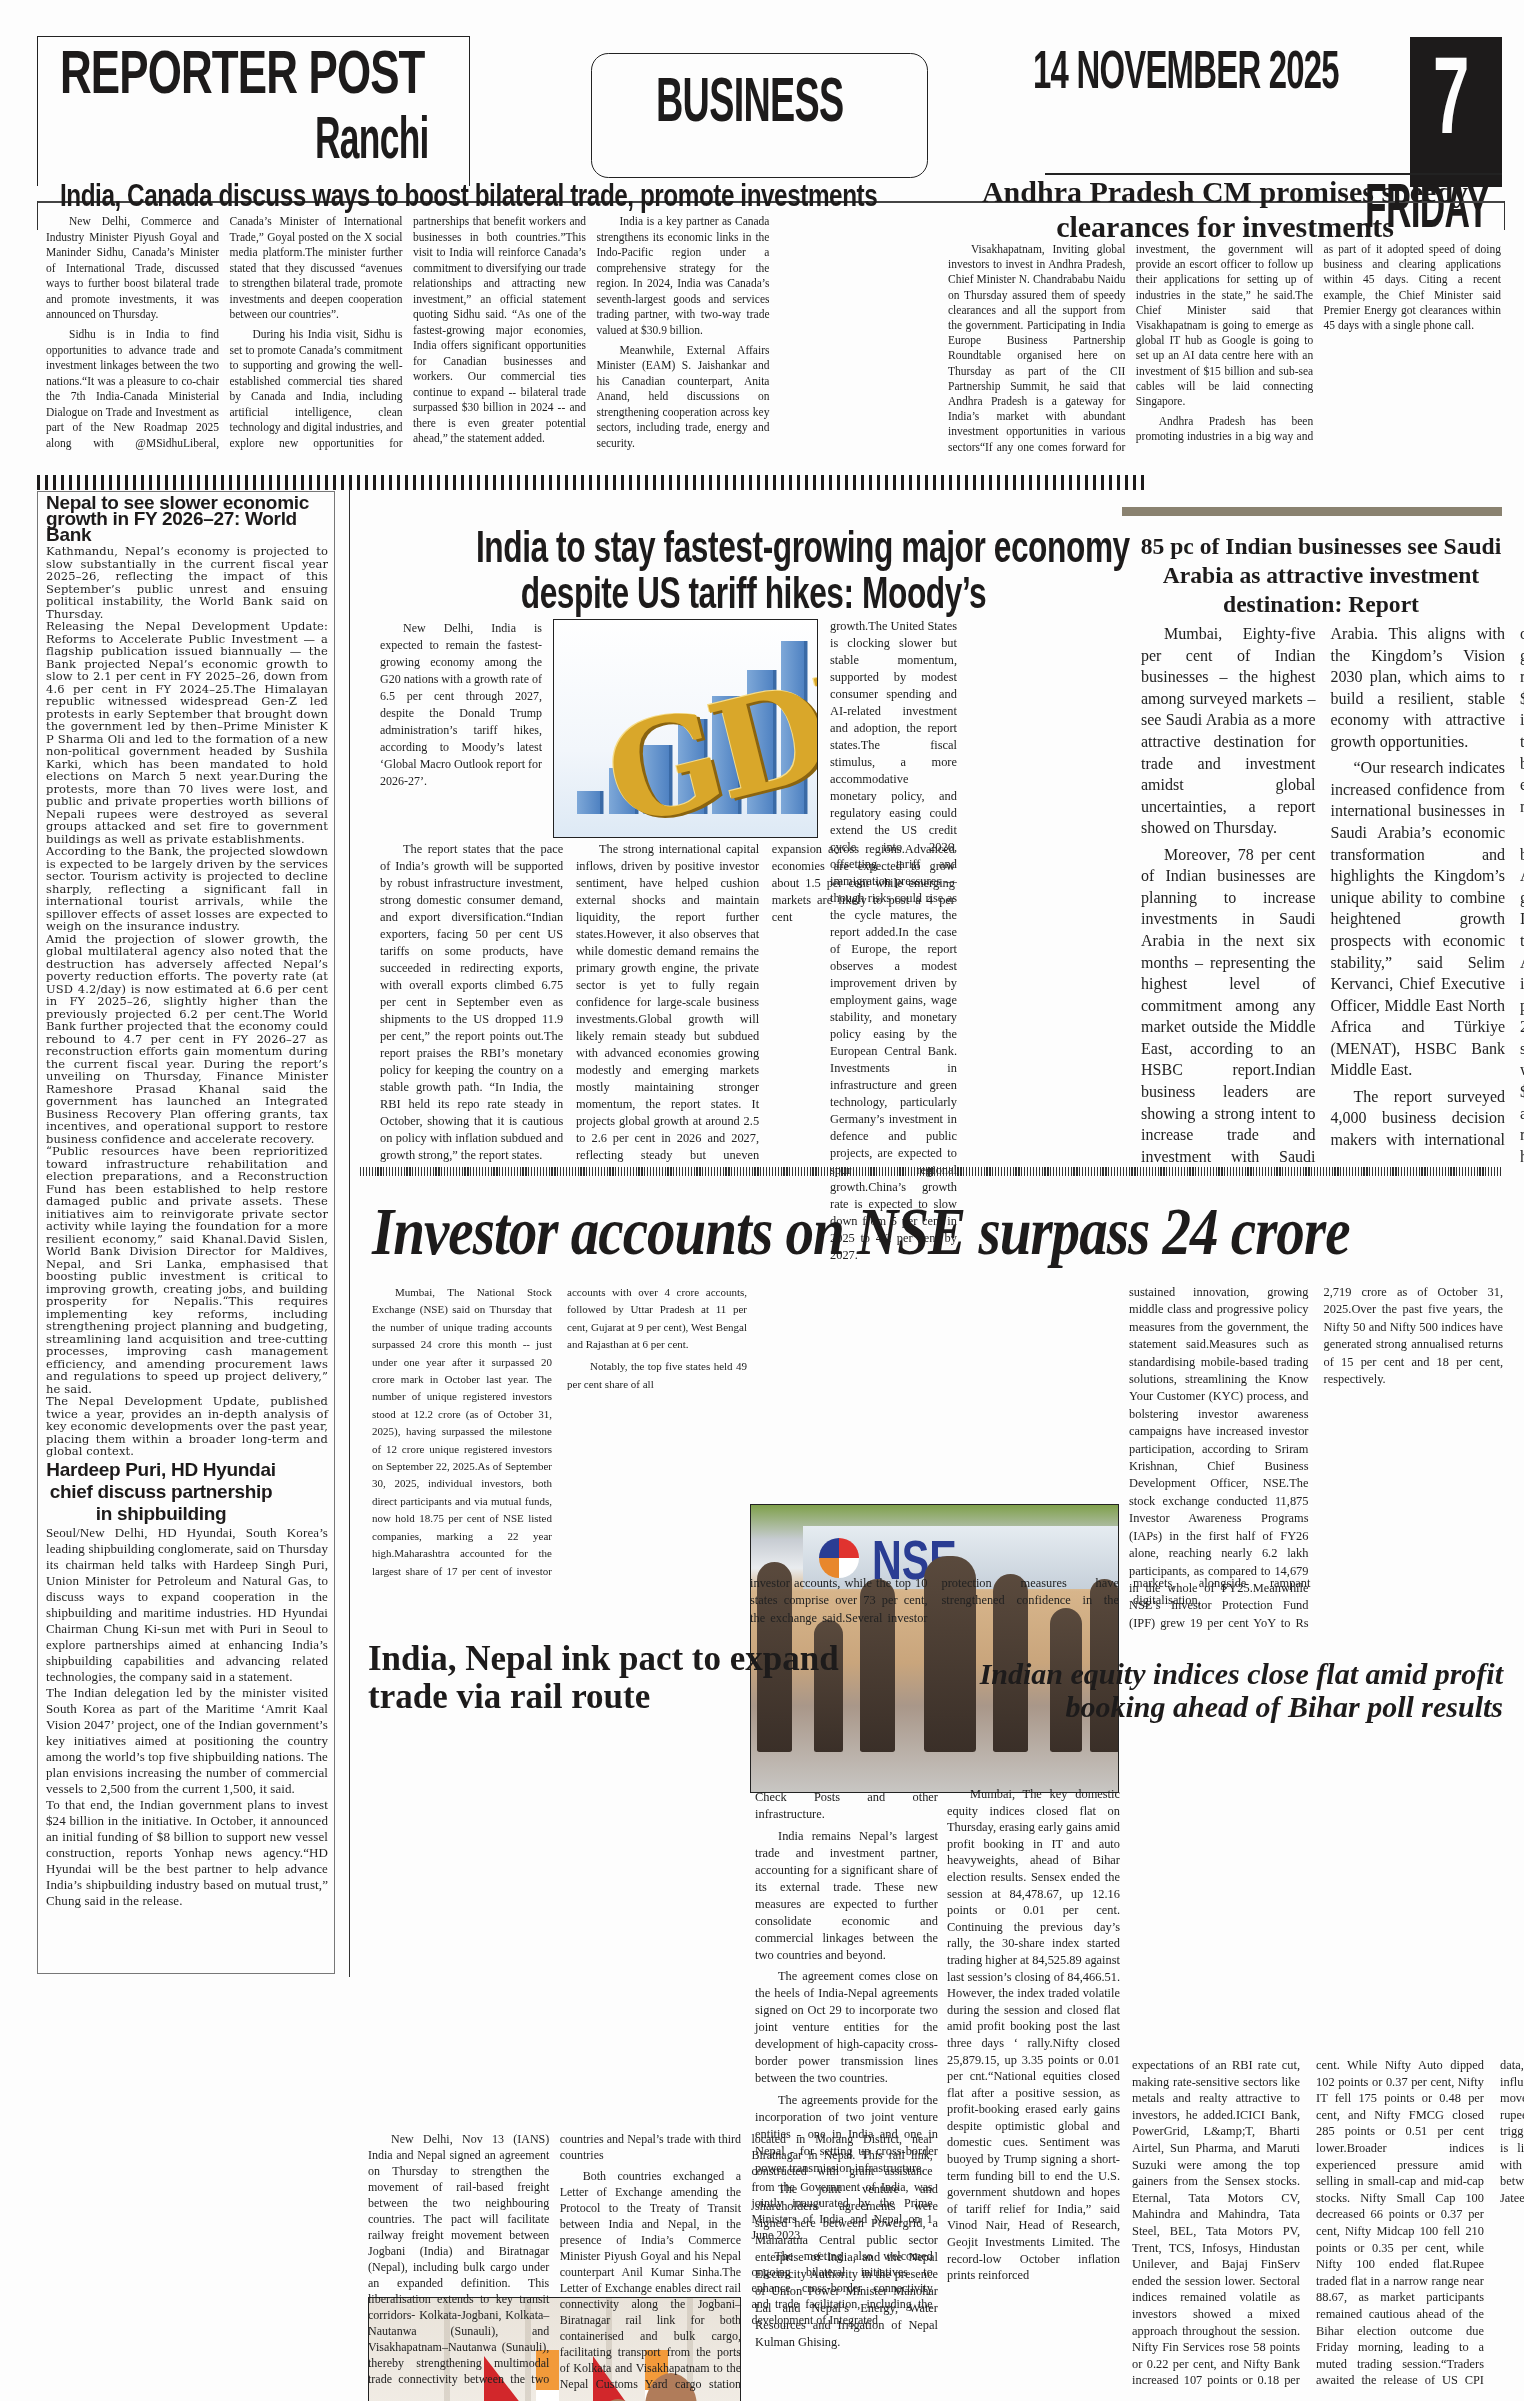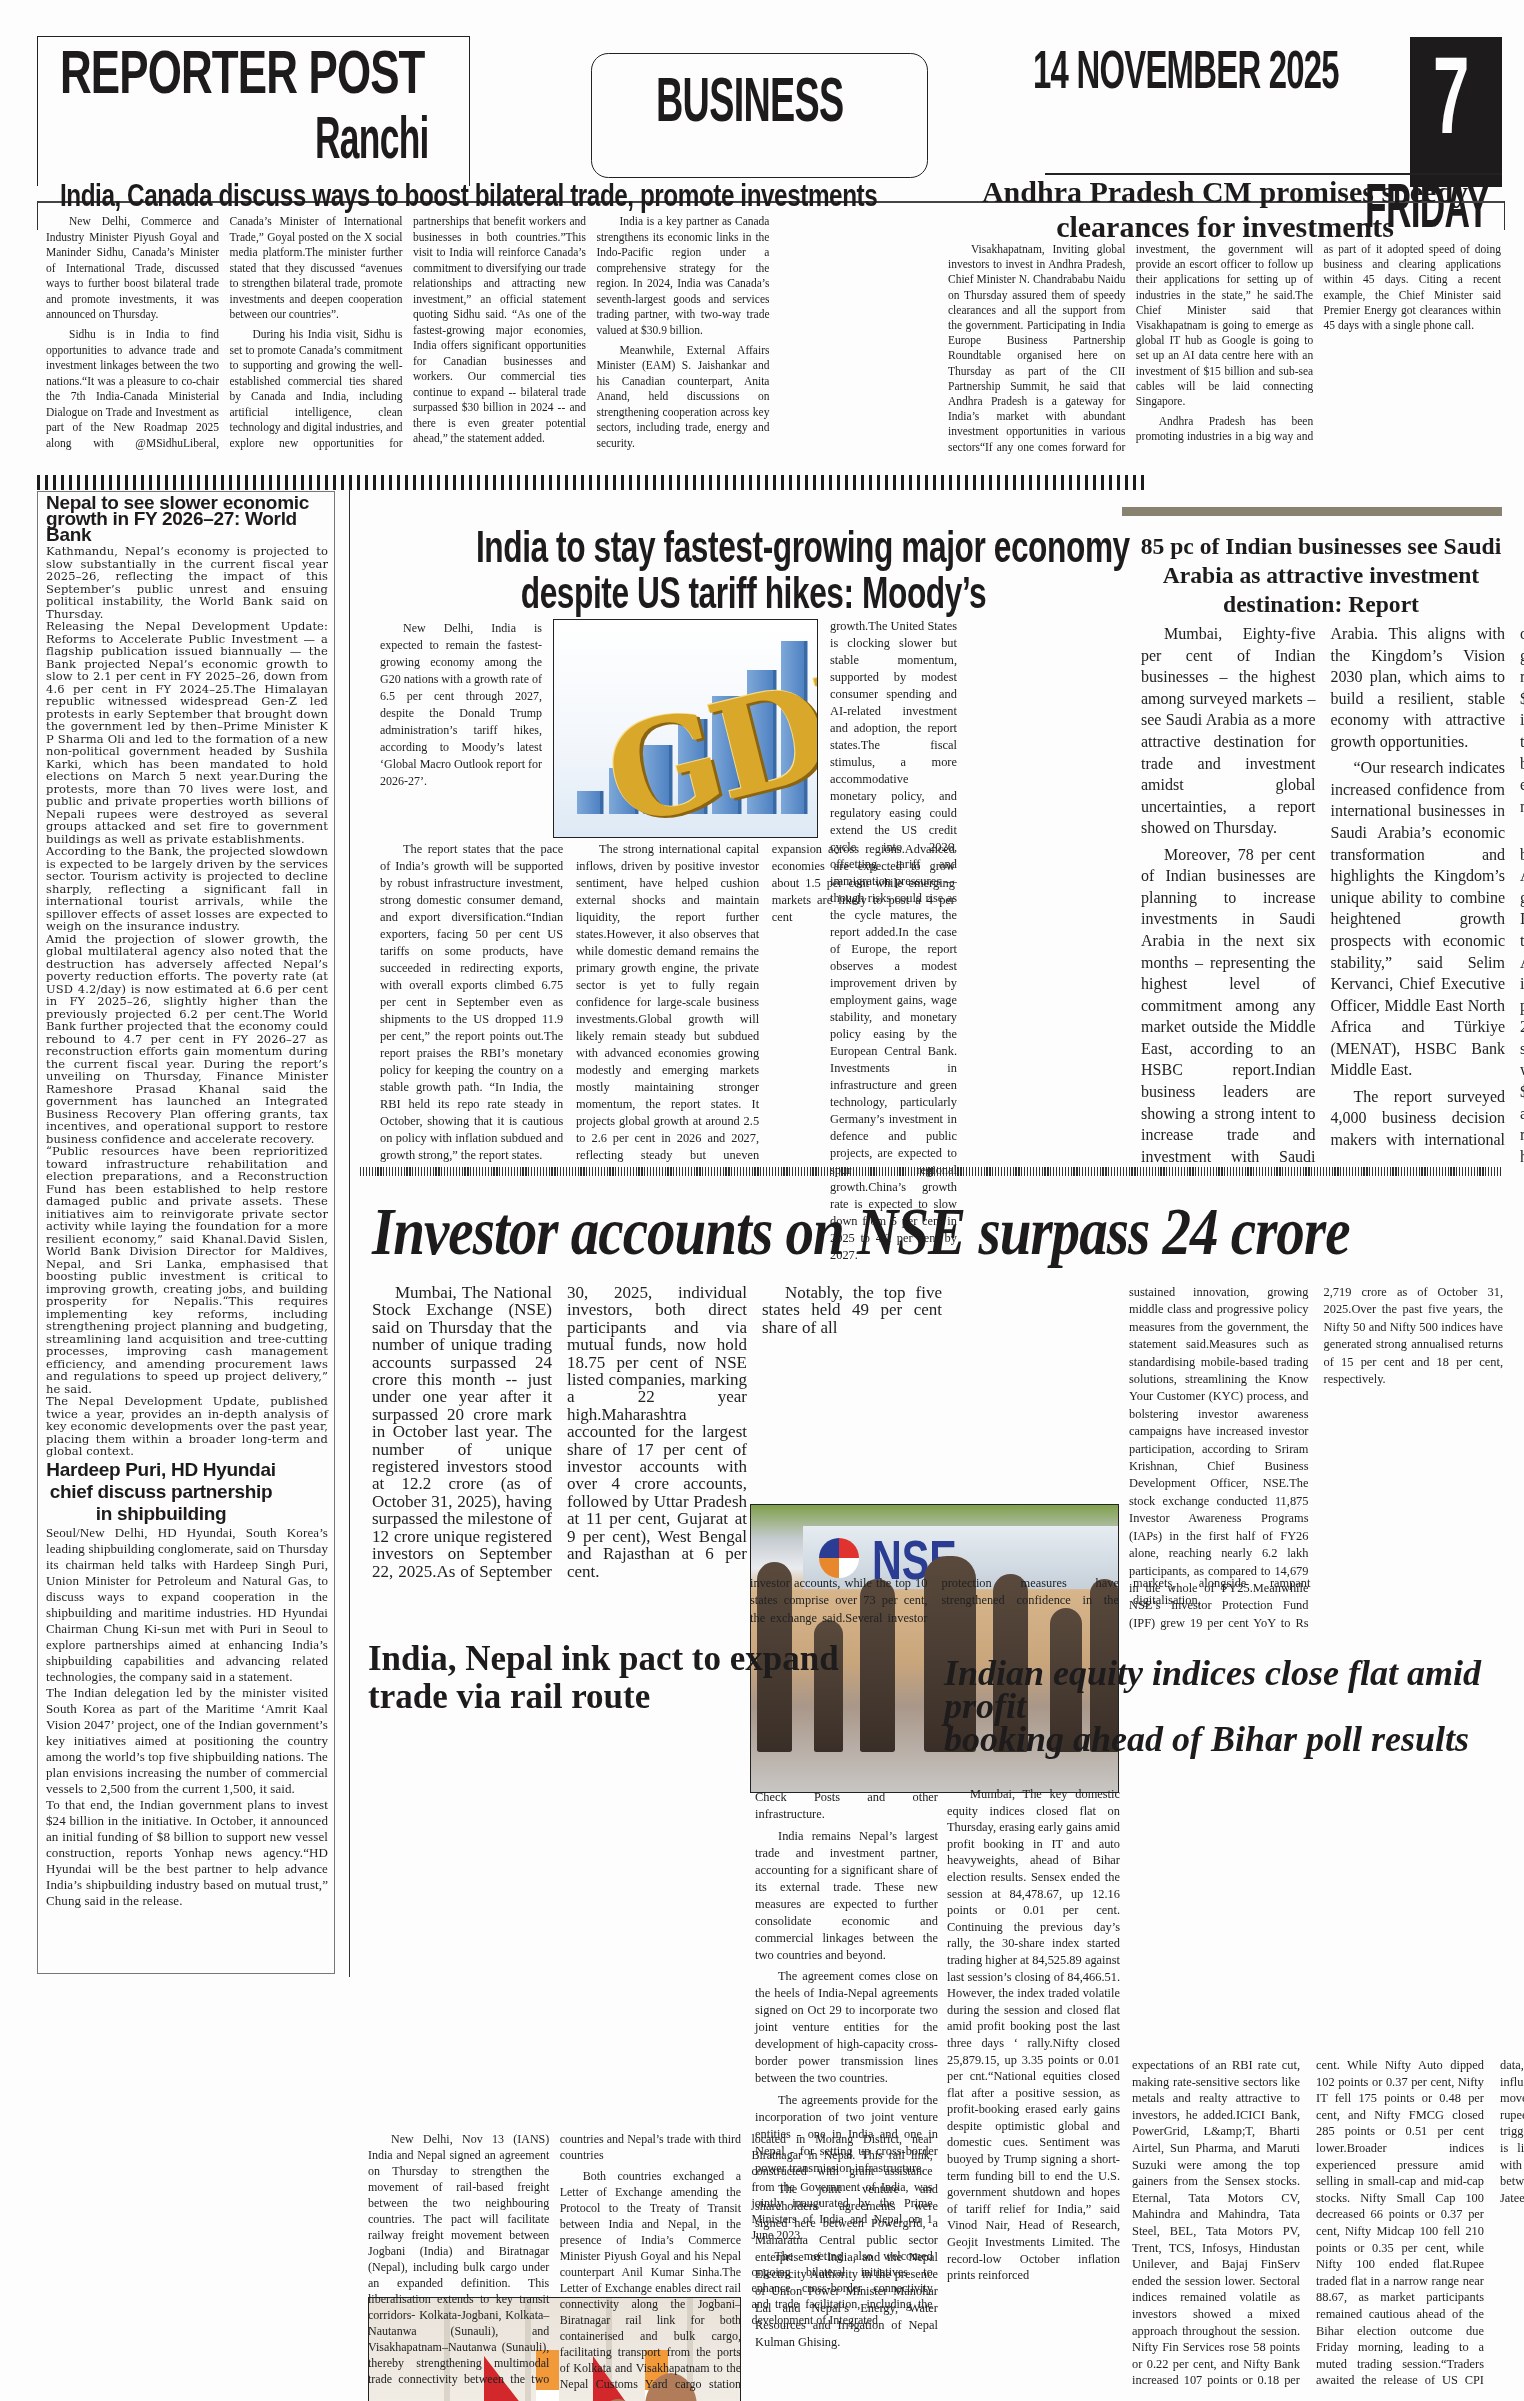--- a/index.html
+++ b/index.html
@@ -145,21 +145,21 @@
   <p>Moreover, 78 per cent of Indian businesses are planning to increase investments in Saudi Arabia in the next six months – representing the highest level of commitment among any market outside the Middle East, according to an HSBC report.Indian business leaders are showing a strong intent to increase trade and investment with Saudi Arabia. This aligns with the Kingdom’s Vision 2030 plan, which aims to build a resilient, stable economy with attractive growth opportunities.</p>
   <p>“Our research indicates increased confidence from international businesses in Saudi Arabia’s economic transformation and highlights the Kingdom’s unique ability to combine heightened growth prospects with economic stability,” said Selim Kervanci, Chief Executive Officer, Middle East North Africa and Türkiye (MENAT), HSBC Bank Middle East.</p>
   <p>The report surveyed 4,000 business decision makers with international operations, each generating annual revenues of $50 million to $500 million, uncovering insights into the evolving trade and investment links between Saudi Arabia and eight major global markets.</p>
   <p>Bilateral trade ties between India and Saudi Arabia have steadily grown over the years. India is the second largest trade partner of Saudi Arabia while Saudi Arabia is the fifth largest trading partner of India. In FY 2024-25, bilateral trade stood at $41.88 billion, with Indian exports at $11.76 billion and imports at $30.12 billion.Survey respondents from India highlight Saudi Arabia’s growing economy (60 per cent).</p>
 </div>
 
 <div class="abs hatch-thin" style="left:360px; top:1167px; width:1143px;"></div>
 
 <div class="abs serif-h" style="left:372px; top:1194px; width:1133px; font-size:68px; line-height:75px; font-style:italic; white-space:nowrap; transform:scaleX(0.84); transform-origin:left top; letter-spacing:-1.2px;">Investor accounts on NSE surpass 24 crore</div>
 
-<div class="abs body-txt cols" style="left:372px; top:1284px; width:375px; height:305px; column-count:2; column-gap:15px; font-size:17px; line-height:17.4px;">
+<div class="abs body-txt cols" style="left:372px; top:1284px; width:375px; height:305px; column-count:2; column-gap:15px; font-size:11px; line-height:17.4px;">
   <p>Mumbai, The National Stock Exchange (NSE) said on Thursday that the number of unique trading accounts surpassed 24 crore this month -- just under one year after it surpassed 20 crore mark in October last year. The number of unique registered investors stood at 12.2 crore (as of October 31, 2025), having surpassed the milestone of 12 crore unique registered investors on September 22, 2025.As of September 30, 2025, individual investors, both direct participants and via mutual funds, now hold 18.75 per cent of NSE listed companies, marking a 22 year high.Maharashtra accounted for the largest share of 17 per cent of investor accounts with over 4 crore accounts, followed by Uttar Pradesh at 11 per cent, Gujarat at 9 per cent), West Bengal and Rajasthan at 6 per cent.</p>
   <p>Notably, the top five states held 49 per cent share of all</p>
 </div>
 
 <div class="abs img-frame nse-img" style="left:750px; top:1285px; width:369px; height:289px;">
   <div class="nse-sign"></div>
   <div class="nse-star"></div>
   <div class="nse-logo-text">NSE</div>
   <div class="statue" style="left:5.8px; width:35px; height:190px;"></div>
   <div class="statue" style="left:63px; width:29px; height:132px;"></div>
@@ -204,21 +204,21 @@
 </div>
 
 <div class="abs body-txt cols" style="left:368px; top:1899px; width:373px; height:437px; column-count:2; column-gap:10.4px; font-size:12.4px; line-height:16px; padding-top:236px;">
 </div>
 <div class="abs body-txt cols" style="left:368px; top:2131px; width:373px; height:265px; column-count:2; column-gap:10.4px; font-size:12px; line-height:16px;">
   <p>New Delhi, Nov 13 (IANS) India and Nepal signed an agreement on Thursday to strengthen the movement of rail-based freight between the two neighbouring countries. The pact will facilitate railway freight movement between Jogbani (India) and Biratnagar (Nepal), including bulk cargo under an expanded definition. This liberalisation extends to key transit corridors- Kolkata-Jogbani, Kolkata–Nautanwa (Sunauli), and Visakhapatnam–Nautanwa (Sunauli), thereby strengthening multimodal trade connectivity between the two countries and Nepal’s trade with third countries</p>
   <p>Both countries exchanged a Letter of Exchange amending the Protocol to the Treaty of Transit between India and Nepal, in the presence of India’s Commerce Minister Piyush Goyal and his Nepal counterpart Anil Kumar Sinha.The Letter of Exchange enables direct rail connectivity along the Jogbani–Biratnagar rail link for both containerised and bulk cargo, facilitating transport from the ports of Kolkata and Visakhapatnam to the Nepal Customs Yard cargo station located in Morang District, near Biratnagar in Nepal. This rail link, constructed with grant assistance from the Government of India, was jointly inaugurated by the Prime Ministers of India and Nepal on 1 June 2023.</p>
   <p>The meeting also welcomed ongoing bilateral initiatives to enhance cross-border connectivity and trade facilitation, including the development of Integrated</p>
 </div>
 
-<div class="abs serif-h" style="left:944px; top:1657px; width:559px; font-size:36px; line-height:33px; text-align:left; font-style:italic;">
+<div class="abs serif-h" style="left:944px; top:1657px; width:559px; font-size:30px; line-height:33px; text-align:right; font-style:italic;">
   <div>Indian equity indices close flat amid profit</div>
   <div>booking ahead of Bihar poll results</div>
 </div>
 
 <div class="abs body-txt" style="left:947px; top:1786px; width:173px; font-size:12.4px; line-height:16.6px;">
   <p>Mumbai, The key domestic equity indices closed flat on Thursday, erasing early gains amid profit booking in IT and auto heavyweights, ahead of Bihar election results. Sensex ended the session at 84,478.67, up 12.16 points or 0.01 per cent. Continuing the previous day’s rally, the 30-share index started trading higher at 84,525.89 against last session’s closing of 84,466.51. However, the index traded volatile during the session and closed flat amid profit booking post the last three days ‘ rally.Nifty closed 25,879.15, up 3.35 points or 0.01 per cnt.“National equities closed flat after a positive session, as profit-booking erased early gains despite optimistic global and domestic cues. Sentiment was buoyed by Trump signing a short-term funding bill to end the U.S. government shutdown and hopes of tariff relief for India,” said Vinod Nair, Head of Research, Geojit Investments Limited. The record-low October inflation prints reinforced</p>
 </div>
 
 <div class="abs body-txt cols" style="left:1132px; top:2057px; width:352px; height:339px; column-count:2; column-gap:16px; font-size:12.4px; line-height:16.6px;">
   <p style="text-indent:0;">expectations of an RBI rate cut, making rate-sensitive sectors like metals and realty attractive to investors, he added.ICICI Bank, PowerGrid, L&amp;amp;T, Bharti Airtel, Sun Pharma, and Maruti Suzuki were among the top gainers from the Sensex stocks. Eternal, Tata Motors CV, Mahindra and Mahindra, Tata Steel, BEL, Tata Motors PV, Trent, TCS, Infosys, Hindustan Unilever, and Bajaj FinServ ended the session lower. Sectoral indices remained volatile as investors showed a mixed approach throughout the session. Nifty Fin Services rose 58 points or 0.22 per cent, and Nifty Bank increased 107 points or 0.18 per cent. While Nifty Auto dipped 102 points or 0.37 per cent, Nifty IT fell 175 points or 0.48 per cent, and Nifty FMCG closed 285 points or 0.51 per cent lower.Broader indices experienced pressure amid selling in small-cap and mid-cap stocks. Nifty Small Cap 100 decreased 66 points or 0.37 per cent, Nifty Midcap 100 fell 210 points or 0.35 per cent, while Nifty 100 ended flat.Rupee traded flat in a narrow range near 88.67, as market participants remained cautious ahead of the Bihar election outcome due Friday morning, leading to a muted trading session.“Traders awaited the release of US CPI data, which is expected to influence dollar index movements and, consequently, rupee trends. With limited triggers in the interim, the rupee is likely to stay range-bound, with the trading range expected between 88.40–88.95,” said Jateen Trivedi of LKP Securities.</p>

